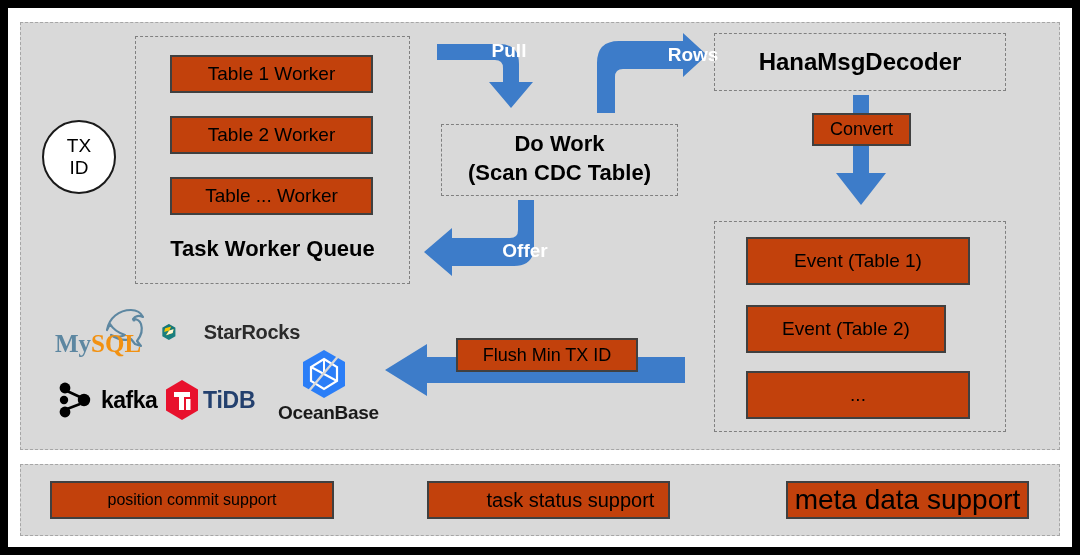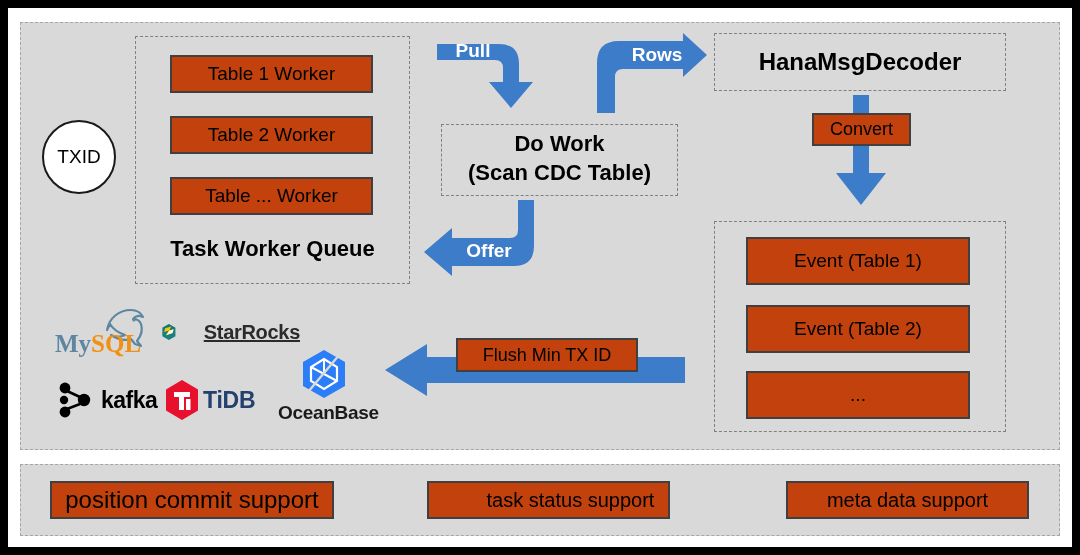--- a/index.html
+++ b/index.html
@@ -61,21 +61,21 @@
     font-size: 19px;
     white-space: nowrap;
   }
   .circle {
     position: absolute;
     background: #ffffff;
     border: 2px solid #1a1a1a;
     border-radius: 50%;
     box-sizing: border-box;
     display: flex;
-    flex-direction: row;
+    flex-direction: column;
     align-items: center;
     justify-content: center;
     line-height: 1.15;
     font-size: 19px;
     color: #000000;
   }
   .label-bold {
     position: absolute;
     font-weight: bold;
     color: #000000;
@@ -87,20 +87,21 @@
     position: absolute;
     overflow: visible;
   }
   .arrow-text {
     position: absolute;
     color: #ffffff;
     font-weight: bold;
     font-size: 19px;
     white-space: nowrap;
     text-align: center;
+    padding-left: 36px;
   }
   
   .logo {
     position: absolute;
     display: flex;
     align-items: center;
   }
   .logo-text {
     white-space: nowrap;
     font-weight: bold;
@@ -167,21 +168,21 @@
     <path d="M17,0 L33,0 L33,78 L50,78 L25,110 L0,78 L17,78 Z" fill="#3d7cc9"></path>
   </svg>
   <div class="white-box" style="left:812px; top:113px; width:99px; height:33px; font-size:18px;">
     <span>Convert</span>
   </div>
 
   <div class="dashed-box" style="left:714px; top:221px; width:292px; height:211px;"></div>
   <div class="white-box" style="left:746px; top:237px; width:224px; height:48px;">
     <span>Event (Table 1)</span>
   </div>
-  <div class="white-box" style="left:746px; top:305px; width:224px; height:48px;">
+  <div class="white-box" style="left:746px; top:305px; width:200px; height:48px;">
     <span>Event (Table 2)</span>
   </div>
   <div class="white-box" style="left:746px; top:371px; width:224px; height:48px;">
     <span>...</span>
   </div>
 
   <svg class="arrow-svg" style="left:385px; top:342px; width:300px; height:56px;" viewBox="0 0 300 56">
     <path d="M0,28 L42,2 L42,15 L300,15 L300,41 L42,41 L42,54 Z" fill="#3d7cc9"></path>
   </svg>
   <div class="white-box" style="left:456px; top:338px; width:182px; height:34px; font-size:18px;">
@@ -200,21 +201,21 @@
     </div>
   </div>
 
   <div class="logo" style="left:160px; top:312px; width:140px; height:40px;">
     <svg width="38" height="38" viewBox="0 0 38 38">
       <path d="M19,2 L33,10 L33,28 L19,36 L5,28 L5,10 Z" fill="#1a7f7f"></path>
       <path d="M19,2 L33,10 L19,18 L5,10 Z" fill="#0e6a6a" opacity="0.35"></path>
       <path d="M24,7 L11,11 L9,19 L19,16 L13,26 L27,21 L29,13 L20,16 Z" fill="#f7c600"></path>
       <path d="M20,16 L29,13 L27,21 L13,26 Z" fill="#ffffff" opacity="0.85"></path>
     </svg>
-    <span class="logo-text starrocks-text" style="margin-left:26px;text-decoration:underline;">StarRocks</span>
+    <span class="logo-text starrocks-text" style="margin-left:26px;">StarRocks</span>
   </div>
 
   <div class="logo" style="left:55px; top:378px; width:130px; height:44px;">
     <svg width="40" height="42" viewBox="0 0 40 42">
       <circle cx="10" cy="9" r="5.4" fill="#000000"></circle>
       <circle cx="10" cy="33" r="5.4" fill="#000000"></circle>
       <circle cx="29" cy="21" r="6.2" fill="#000000"></circle>
       <circle cx="9" cy="21" r="4.2" fill="#000000"></circle>
       <path d="M12,12 L25,18 M12,30 L25,25" stroke="#000000" stroke-width="2.6"></path>
     </svg>
@@ -234,22 +235,22 @@
     <svg width="60" height="52" viewBox="0 0 60 52">
       <path d="M30,2 L51,14 L51,38 L30,50 L9,38 L9,14 Z" fill="#2b7ef7"></path>
       <path d="M30,11 L43,19 L43,33 L30,41 L17,33 L17,19 Z" fill="none" stroke="#ffffff" stroke-width="2.2"></path>
       <path d="M30,11 L30,26 M30,26 L17,19 M30,26 L43,33" stroke="#ffffff" stroke-width="2"></path>
       <path d="M14,44 L46,6" stroke="#d9d9d9" stroke-width="2.4"></path>
     </svg>
     <div class="logo-text oceanbase-text" style="margin-top:-2px;">OceanBase</div>
   </div>
 
   <div class="support-panel"></div>
-  <div class="white-box" style="left:50px; top:481px; width:284px; height:38px; font-size:24px;">
+  <div class="white-box" style="left:50px; top:481px; width:284px; height:38px; font-size:16px;">
     <span>position commit support</span>
   </div>
   <div class="white-box" style="left:427px; top:481px; width:243px; height:38px; font-size:20px;padding-left:44px;">
     <span>task status support</span>
   </div>
-  <div class="white-box" style="left:786px; top:481px; width:243px; height:38px; font-size:20px;">
+  <div class="white-box" style="left:786px; top:481px; width:243px; height:38px; font-size:28px;">
     <span>meta data support</span>
   </div>
 </div>
 
 </body></html>

